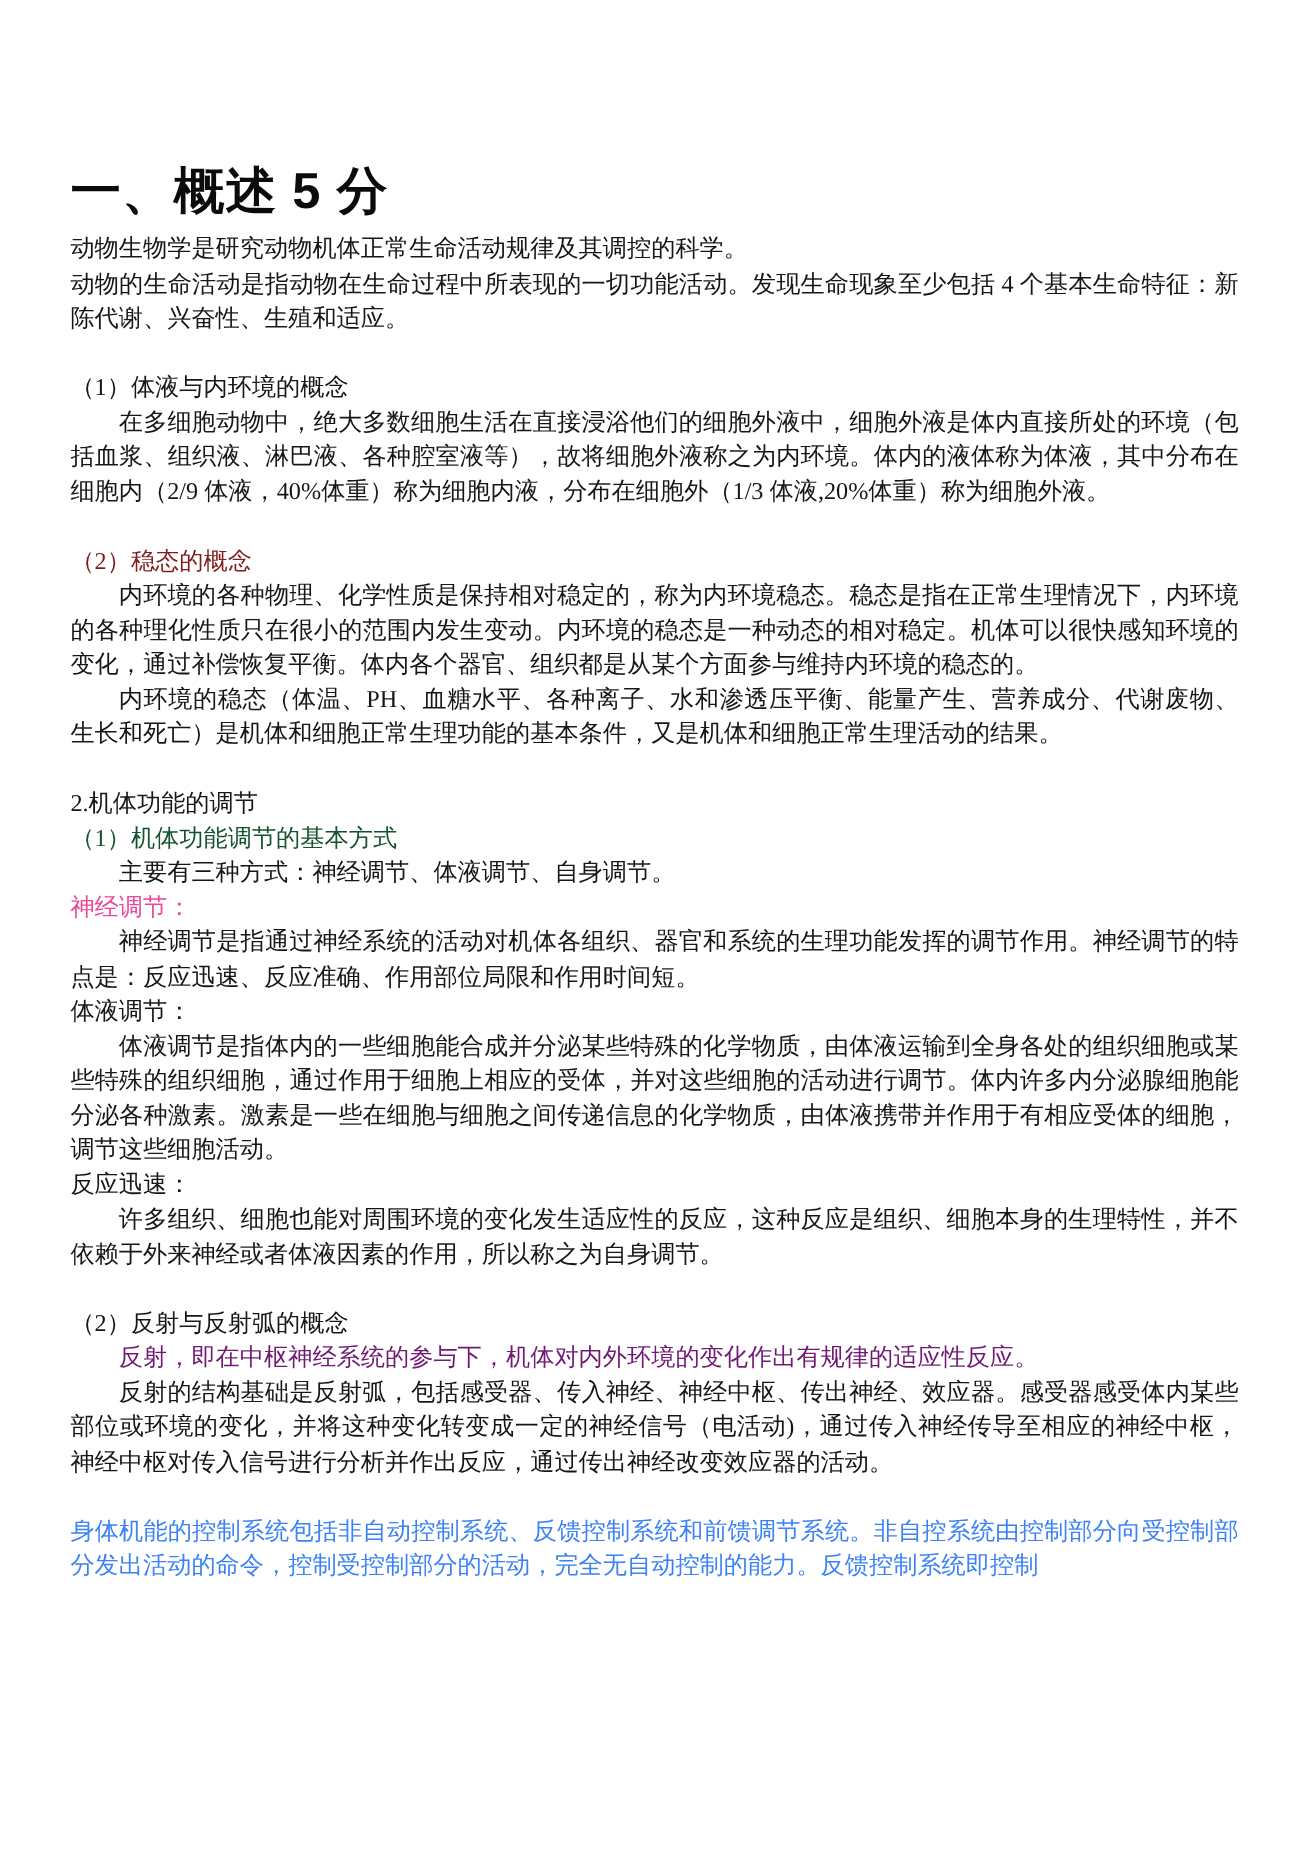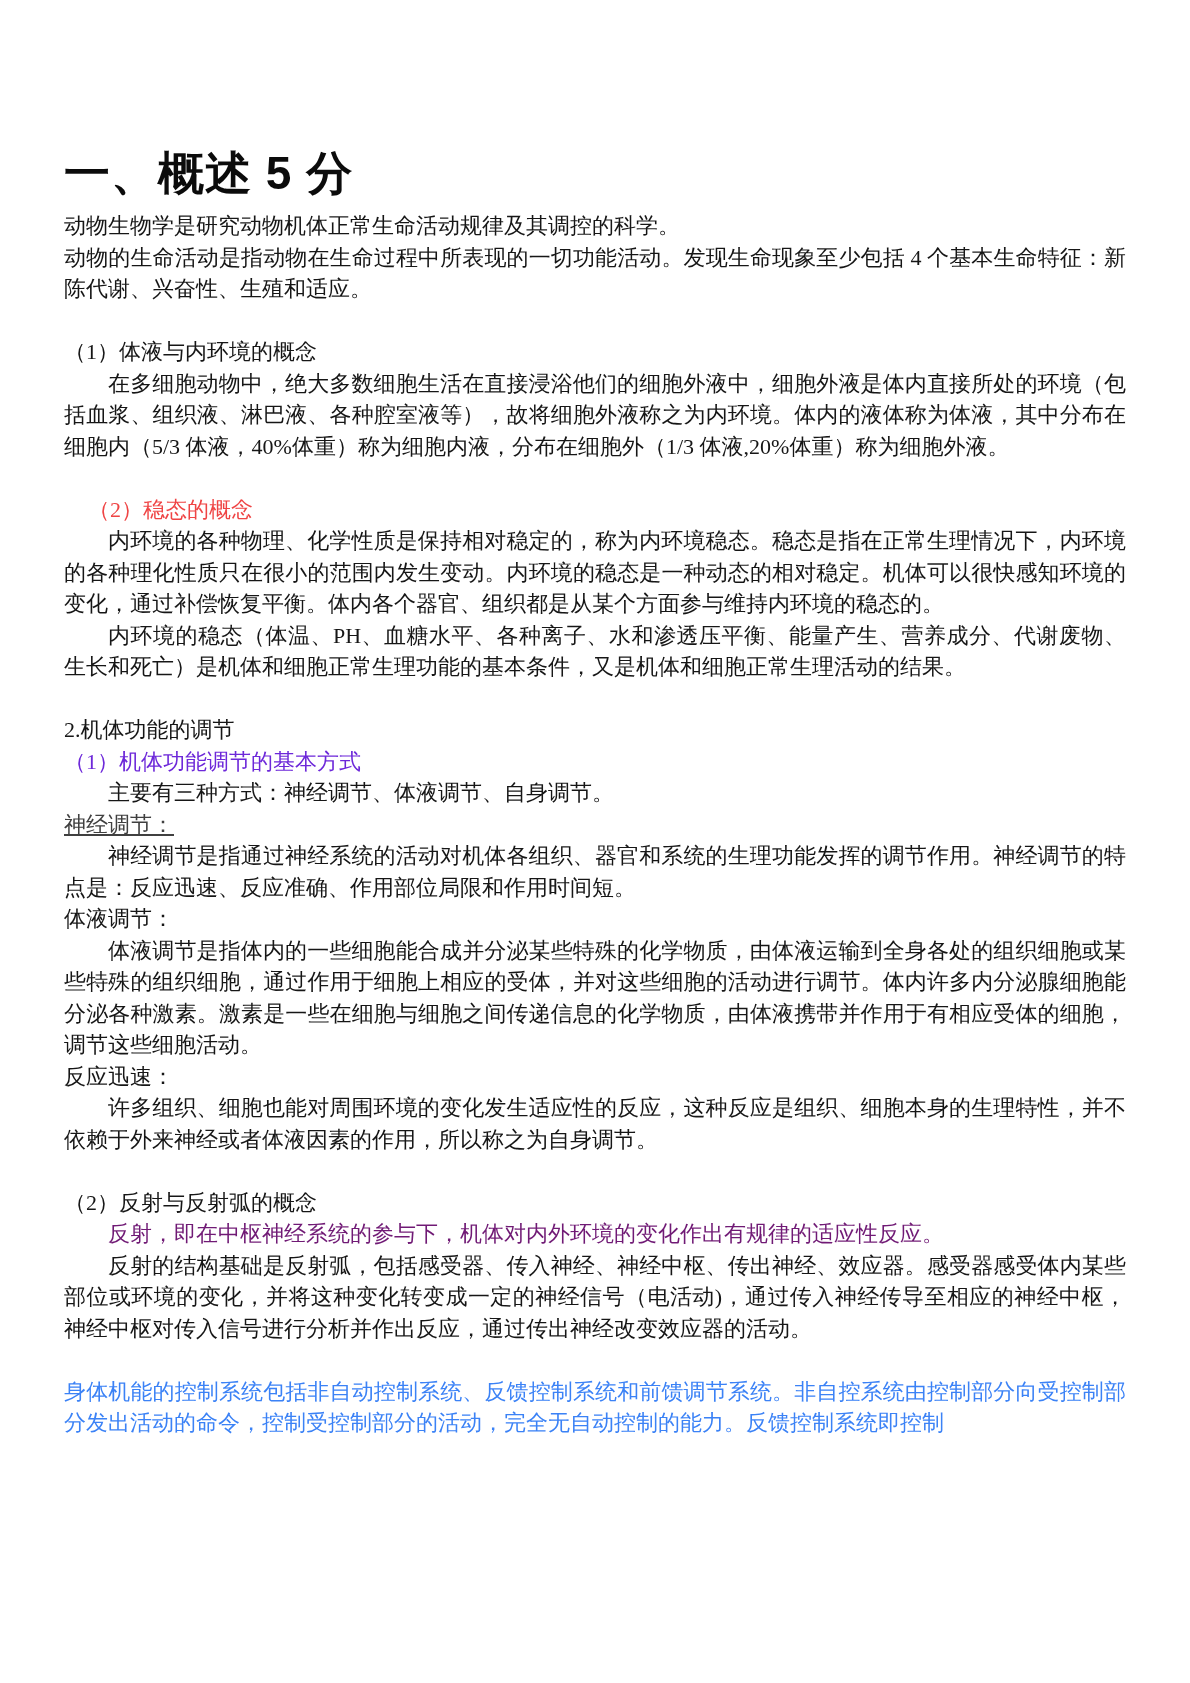--- a/index.html
+++ b/index.html
@@ -47,30 +47,30 @@
 </head>
 <body style="background: rgb(255, 255, 255);">
 
 <div class="page">
   <h1 class="doc-title">一、概述 5 分</h1>
   <div id="doc-body">
       <p class="b" style="color: rgb(22, 22, 22);">动物生物学是研究动物机体正常生命活动规律及其调控的科学。</p>
       <p class="b" style="color: rgb(22, 22, 22);">动物的生命活动是指动物在生命过程中所表现的一切功能活动。发现生命现象至少包括 4 个基本生命特征：新陈代谢、兴奋性、生殖和适应。</p>
       <p class="b blank" style="color: rgb(22, 22, 22);"></p>
       <p class="b" style="color: rgb(22, 22, 22);">（1）体液与内环境的概念</p>
-      <p class="b indent" style="color: rgb(22, 22, 22);">在多细胞动物中，绝大多数细胞生活在直接浸浴他们的细胞外液中，细胞外液是体内直接所处的环境（包括血浆、组织液、淋巴液、各种腔室液等），故将细胞外液称之为内环境。体内的液体称为体液，其中分布在细胞内（5/3 体液，40%体重）称为细胞内液，分布在细胞外（1/3 体液,20%体重）称为细胞外液。</p>
+      <p class="b indent" style="color: rgb(22, 22, 22);">在多细胞动物中，绝大多数细胞生活在直接浸浴他们的细胞外液中，细胞外液是体内直接所处的环境（包括血浆、组织液、淋巴液、各种腔室液等），故将细胞外液称之为内环境。体内的液体称为体液，其中分布在细胞内（2/9 体液，40%体重）称为细胞内液，分布在细胞外（1/3 体液,20%体重）称为细胞外液。</p>
       <p class="b blank" style="color: rgb(22, 22, 22);"></p>
-      <p class="b" style="color: #ef4444; margin-left: 24px;">（2）稳态的概念</p>
+      <p class="b" style="color: #7f1d1d;">（2）稳态的概念</p>
       <p class="b indent" style="color: rgb(22, 22, 22);">内环境的各种物理、化学性质是保持相对稳定的，称为内环境稳态。稳态是指在正常生理情况下，内环境的各种理化性质只在很小的范围内发生变动。内环境的稳态是一种动态的相对稳定。机体可以很快感知环境的变化，通过补偿恢复平衡。体内各个器官、组织都是从某个方面参与维持内环境的稳态的。</p>
       <p class="b indent" style="color: rgb(22, 22, 22);">内环境的稳态（体温、PH、血糖水平、各种离子、水和渗透压平衡、能量产生、营养成分、代谢废物、生长和死亡）是机体和细胞正常生理功能的基本条件，又是机体和细胞正常生理活动的结果。</p>
       <p class="b blank" style="color: rgb(22, 22, 22);"></p>
       <p class="b" style="color: rgb(22, 22, 22);">2.机体功能的调节</p>
-      <p class="b" style="color: #6d28d9;">（1）机体功能调节的基本方式</p>
+      <p class="b" style="color: #14532d;">（1）机体功能调节的基本方式</p>
       <p class="b indent" style="color: rgb(22, 22, 22);">主要有三种方式：神经调节、体液调节、自身调节。</p>
-      <p class="b" style="color: #404040; text-decoration: underline;">神经调节：</p>
+      <p class="b" style="color: #ec4899;">神经调节：</p>
       <p class="b indent" style="color: rgb(22, 22, 22);">神经调节是指通过神经系统的活动对机体各组织、器官和系统的生理功能发挥的调节作用。神经调节的特点是：反应迅速、反应准确、作用部位局限和作用时间短。</p>
       <p class="b" style="color: rgb(22, 22, 22);">体液调节：</p>
       <p class="b indent" style="color: rgb(22, 22, 22);">体液调节是指体内的一些细胞能合成并分泌某些特殊的化学物质，由体液运输到全身各处的组织细胞或某些特殊的组织细胞，通过作用于细胞上相应的受体，并对这些细胞的活动进行调节。体内许多内分泌腺细胞能分泌各种激素。激素是一些在细胞与细胞之间传递信息的化学物质，由体液携带并作用于有相应受体的细胞，调节这些细胞活动。</p>
       <p class="b" style="color: rgb(22, 22, 22);">反应迅速：</p>
       <p class="b indent" style="color: rgb(22, 22, 22);">许多组织、细胞也能对周围环境的变化发生适应性的反应，这种反应是组织、细胞本身的生理特性，并不依赖于外来神经或者体液因素的作用，所以称之为自身调节。</p>
       <p class="b blank" style="color: rgb(22, 22, 22);"></p>
       <p class="b" style="color: rgb(22, 22, 22);">（2）反射与反射弧的概念</p>
       <p class="b indent" style="color: #701a75;">反射，即在中枢神经系统的参与下，机体对内外环境的变化作出有规律的适应性反应。</p>
       <p class="b indent" style="color: rgb(22, 22, 22);">反射的结构基础是反射弧，包括感受器、传入神经、神经中枢、传出神经、效应器。感受器感受体内某些部位或环境的变化，并将这种变化转变成一定的神经信号（电活动)，通过传入神经传导至相应的神经中枢，神经中枢对传入信号进行分析并作出反应，通过传出神经改变效应器的活动。</p>
       <p class="b blank" style="color: rgb(22, 22, 22);"></p>

